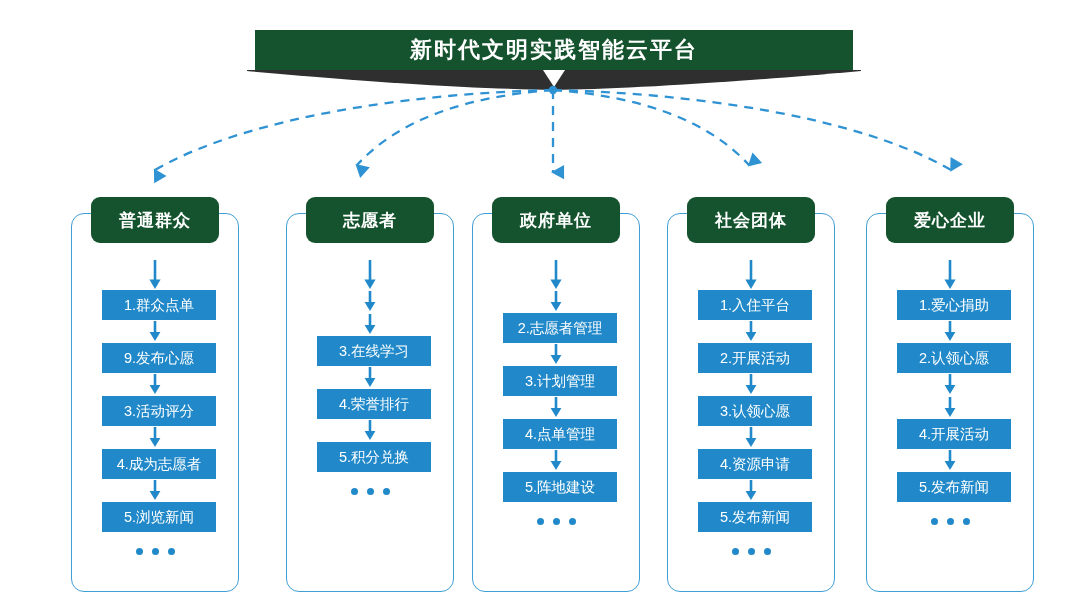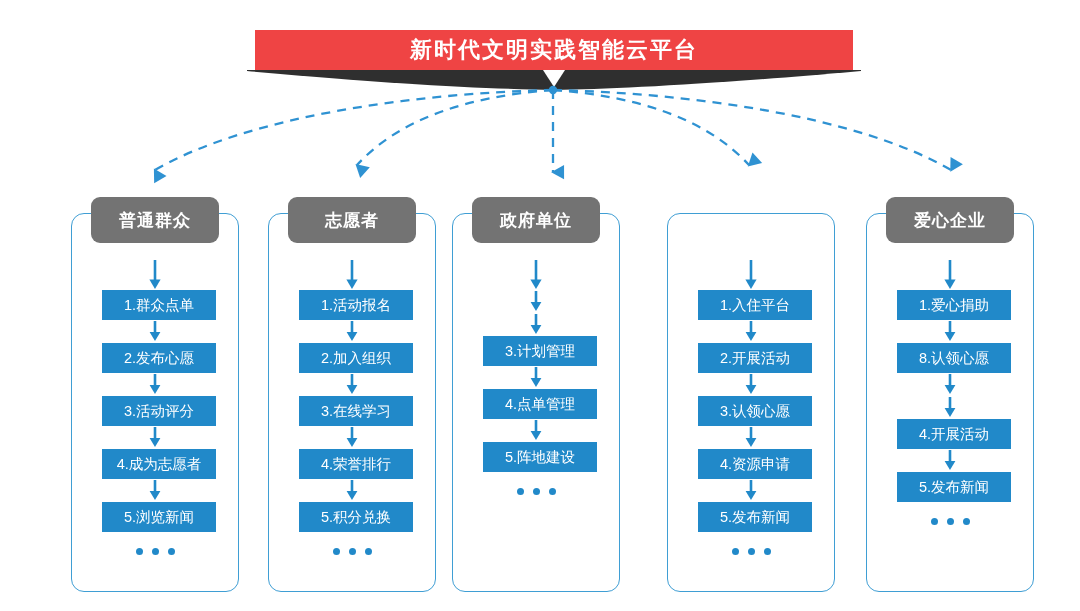--- a/index.html
+++ b/index.html
@@ -26,21 +26,21 @@
     left: 255px;
     top: 30px;
     width: 598px;
     height: 40px;
   }
   #title-banner {
     position: absolute;
     left: 0; top: 0;
     width: 598px;
     height: 40px;
-    background: #ef4444;
+    background: #14532d;
     box-sizing: border-box;
     display: flex;
     align-items: center;
     justify-content: center;
   }
   #title-text {
     color: #ffffff;
     font-size: 22px;
     font-weight: bold;
     letter-spacing: 2px;
@@ -76,21 +76,21 @@
     box-sizing: border-box;
     background: transparent;
   }
   .col-header {
     position: absolute;
     top: -17px;
     left: 50%;
     transform: translateX(-50%);
     width: 128px;
     height: 46px;
-    background: #737373;
+    background: #14532d;
     border-radius: 9px;
     display: flex;
     align-items: center;
     justify-content: center;
     z-index: 3;
   }
   .col-header-label {
     color: #ffffff;
     font-size: 17px;
     font-weight: bold;
@@ -196,21 +196,21 @@
         <div class="item-box">
           <span class="item-label">1.群众点单</span>
         </div>
         <div class="arrow-gap">
           <svg class="stem-svg" width="14" height="21" viewBox="0 0 14 21" aria-hidden="true">
             <path d="M7,0 L7,12" stroke="#2189c9" stroke-width="2.6" fill="none"></path>
             <path d="M1.6,11 L12.4,11 L7,20 Z" fill="#2189c9"></path>
           </svg>
         </div>
         <div class="item-box">
-          <span class="item-label">2.发布心愿</span>
+          <span class="item-label">9.发布心愿</span>
         </div>
         <div class="arrow-gap">
           <svg class="stem-svg" width="14" height="21" viewBox="0 0 14 21" aria-hidden="true">
             <path d="M7,0 L7,12" stroke="#2189c9" stroke-width="2.6" fill="none"></path>
             <path d="M1.6,11 L12.4,11 L7,20 Z" fill="#2189c9"></path>
           </svg>
         </div>
         <div class="item-box">
           <span class="item-label">3.活动评分</span>
         </div>
@@ -232,42 +232,36 @@
         <div class="item-box">
           <span class="item-label">5.浏览新闻</span>
         </div>
         <div class="dots">
           <span class="dot"></span>
           <span class="dot"></span>
           <span class="dot"></span>
         </div>
       </div>
     </div>
-  <div class="column" style="left:268px;">
+  <div class="column" style="left:286px;">
       <div class="col-header">
         <span class="col-header-label">志愿者</span>
       </div>
       <div class="col-inner">
         <div class="arrow-gap" style="height: 30px;">
           <svg class="stem-svg" width="14" height="30" viewBox="0 0 14 30" aria-hidden="true">
             <path d="M7,0 L7,21" stroke="#2189c9" stroke-width="2.6" fill="none"></path>
             <path d="M1.4,19.5 L12.6,19.5 L7,29 Z" fill="#2189c9"></path>
           </svg>
         </div>
-        <div class="item-box">
-          <span class="item-label">1.活动报名</span>
-        </div>
-        <div class="arrow-gap">
-          <svg class="stem-svg" width="14" height="21" viewBox="0 0 14 21" aria-hidden="true">
-            <path d="M7,0 L7,12" stroke="#2189c9" stroke-width="2.6" fill="none"></path>
-            <path d="M1.6,11 L12.4,11 L7,20 Z" fill="#2189c9"></path>
-          </svg>
-        </div>
-        <div class="item-box">
-          <span class="item-label">2.加入组织</span>
+        <div class="arrow-gap">
+          <svg class="stem-svg" width="14" height="21" viewBox="0 0 14 21" aria-hidden="true">
+            <path d="M7,0 L7,12" stroke="#2189c9" stroke-width="2.6" fill="none"></path>
+            <path d="M1.6,11 L12.4,11 L7,20 Z" fill="#2189c9"></path>
+          </svg>
         </div>
         <div class="arrow-gap">
           <svg class="stem-svg" width="14" height="21" viewBox="0 0 14 21" aria-hidden="true">
             <path d="M7,0 L7,12" stroke="#2189c9" stroke-width="2.6" fill="none"></path>
             <path d="M1.6,11 L12.4,11 L7,20 Z" fill="#2189c9"></path>
           </svg>
         </div>
         <div class="item-box">
           <span class="item-label">3.在线学习</span>
         </div>
@@ -289,37 +283,40 @@
         <div class="item-box">
           <span class="item-label">5.积分兑换</span>
         </div>
         <div class="dots">
           <span class="dot"></span>
           <span class="dot"></span>
           <span class="dot"></span>
         </div>
       </div>
     </div>
-  <div class="column" style="left:452px;">
+  <div class="column" style="left:472px;">
       <div class="col-header">
         <span class="col-header-label">政府单位</span>
       </div>
       <div class="col-inner">
         <div class="arrow-gap" style="height: 30px;">
           <svg class="stem-svg" width="14" height="30" viewBox="0 0 14 30" aria-hidden="true">
             <path d="M7,0 L7,21" stroke="#2189c9" stroke-width="2.6" fill="none"></path>
             <path d="M1.4,19.5 L12.6,19.5 L7,29 Z" fill="#2189c9"></path>
           </svg>
         </div>
         <div class="arrow-gap">
           <svg class="stem-svg" width="14" height="21" viewBox="0 0 14 21" aria-hidden="true">
             <path d="M7,0 L7,12" stroke="#2189c9" stroke-width="2.6" fill="none"></path>
             <path d="M1.6,11 L12.4,11 L7,20 Z" fill="#2189c9"></path>
           </svg>
         </div>
+        <div class="item-box">
+          <span class="item-label">2.志愿者管理</span>
+        </div>
         <div class="arrow-gap">
           <svg class="stem-svg" width="14" height="21" viewBox="0 0 14 21" aria-hidden="true">
             <path d="M7,0 L7,12" stroke="#2189c9" stroke-width="2.6" fill="none"></path>
             <path d="M1.6,11 L12.4,11 L7,20 Z" fill="#2189c9"></path>
           </svg>
         </div>
         <div class="item-box">
           <span class="item-label">3.计划管理</span>
         </div>
         <div class="arrow-gap">
@@ -341,20 +338,23 @@
           <span class="item-label">5.阵地建设</span>
         </div>
         <div class="dots">
           <span class="dot"></span>
           <span class="dot"></span>
           <span class="dot"></span>
         </div>
       </div>
     </div>
   <div class="column" style="left:667px;">
+      <div class="col-header">
+        <span class="col-header-label">社会团体</span>
+      </div>
       <div class="col-inner">
         <div class="arrow-gap" style="height: 30px;">
           <svg class="stem-svg" width="14" height="30" viewBox="0 0 14 30" aria-hidden="true">
             <path d="M7,0 L7,21" stroke="#2189c9" stroke-width="2.6" fill="none"></path>
             <path d="M1.4,19.5 L12.6,19.5 L7,29 Z" fill="#2189c9"></path>
           </svg>
         </div>
         <div class="item-box">
           <span class="item-label">1.入住平台</span>
         </div>
@@ -415,21 +415,21 @@
         <div class="item-box">
           <span class="item-label">1.爱心捐助</span>
         </div>
         <div class="arrow-gap">
           <svg class="stem-svg" width="14" height="21" viewBox="0 0 14 21" aria-hidden="true">
             <path d="M7,0 L7,12" stroke="#2189c9" stroke-width="2.6" fill="none"></path>
             <path d="M1.6,11 L12.4,11 L7,20 Z" fill="#2189c9"></path>
           </svg>
         </div>
         <div class="item-box">
-          <span class="item-label">8.认领心愿</span>
+          <span class="item-label">2.认领心愿</span>
         </div>
         <div class="arrow-gap">
           <svg class="stem-svg" width="14" height="21" viewBox="0 0 14 21" aria-hidden="true">
             <path d="M7,0 L7,12" stroke="#2189c9" stroke-width="2.6" fill="none"></path>
             <path d="M1.6,11 L12.4,11 L7,20 Z" fill="#2189c9"></path>
           </svg>
         </div>
         <div class="arrow-gap">
           <svg class="stem-svg" width="14" height="21" viewBox="0 0 14 21" aria-hidden="true">
             <path d="M7,0 L7,12" stroke="#2189c9" stroke-width="2.6" fill="none"></path>

